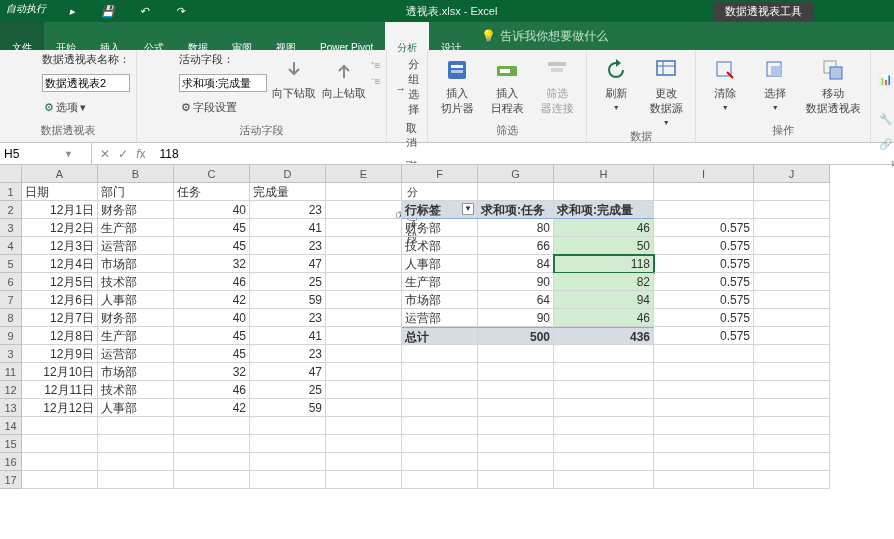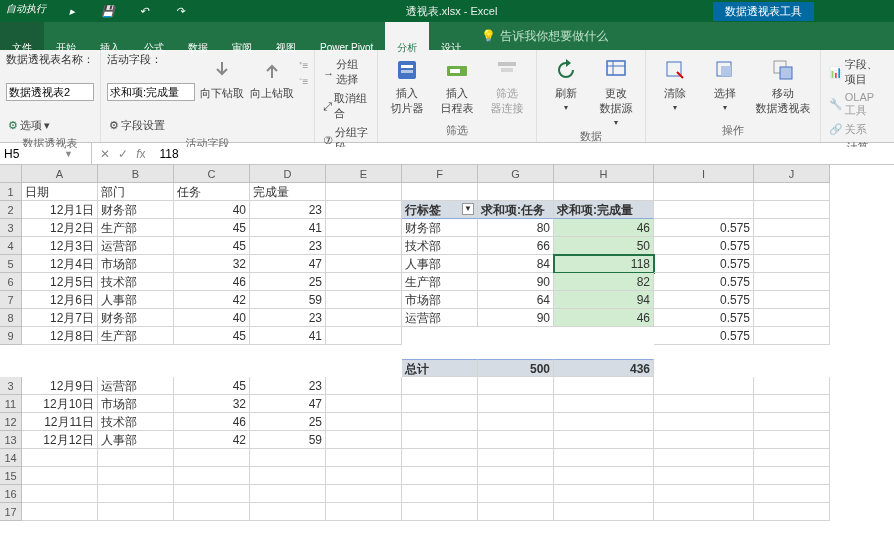--- a/index.html
+++ b/index.html
@@ -1,50 +1,50 @@
 <!DOCTYPE html>
 <html><head>
 <meta charset="utf-8">
 <style>
 * { margin: 0; padding: 0; box-sizing: border-box; font-family: "Microsoft YaHei", "Segoe UI", sans-serif; }
 body { background: #fff; font-size: 12px; color: #333; width: 894px; }
 .titlebar { background: #0a6332; height: 22px; display: flex; align-items: center; color: #fff; font-size: 11px; }
 .titlebar .qat { display: flex; align-items: flex-start; gap: 16px; padding-left: 6px; font-style: italic; }
 .titlebar .qat-item { width: 20px; height: 18px; display: flex; align-items: center; justify-content: center; }
 .titlebar .title-center { flex: 1; text-align: center; font-size: 11px; opacity: 0.9; }
-.titlebar .context-tab { background: #0369a1; padding: 2px 12px; margin-right: 80px; font-size: 11px; }
+.titlebar .context-tab { background: #404040; padding: 2px 12px; margin-right: 80px; font-size: 11px; }
 .tabs { background: #217346; display: flex; align-items: center; height: 28px; }
 .tabs .tab { color: #fff; padding: 12px 12px; height: 28px; line-height: 28px; font-size: 10px; cursor: pointer; }
 .tabs .tab.file { background: #1a5c38; }
 .tabs .tab.active { background: #f3f3f3; color: #217346; }
 .tabs .tell-me { color: #c0e0c8; margin-left: 8px; display: flex; align-items: center; gap: 4px; }
 .ribbon { background: #f3f3f3; height: 93px; display: flex; border-bottom: 1px solid #c6c6c6; }
 .ribbon-group { border-right: 1px solid #e0e0e0; padding: 2px 6px; display: flex; flex-direction: column; }
 .ribbon-group .body { flex: 1; display: flex; gap: 4px; align-items: flex-start; }
 .ribbon-group .label { text-align: center; font-size: 11px; color: #666; padding: 2px 0; }
-.field-box { display: flex; flex-direction: column; gap: 16px; font-size: 11px; }
+.field-box { display: flex; flex-direction: column; gap: 7px; font-size: 11px; margin-left: 36px; }
 .field-box input { width: 88px; height: 18px; font-size: 11px; padding: 0 2px; border: 1px solid #ababab; }
 .small-btn { font-size: 11px; color: #444; padding: 1px 2px; display: flex; align-items: center; gap: 2px; }
 .big-btn { display: flex; flex-direction: column; align-items: center; justify-content: center; width: 46px; gap: 2px; font-size: 11px; color: #444; text-align: center; padding-top: 4px; }
 .big-btn .ico { width: 28px; height: 28px; display: flex; align-items: center; justify-content: center; }
 .vstack { display: flex; flex-direction: column; gap: 2px; }
 .formula-bar { display: flex; align-items: center; height: 22px; border-bottom: 1px solid #c6c6c6; background: #fff; }
 .name-box { width: 92px; border-right: 1px solid #c6c6c6; padding: 0 4px; height: 100%; display: flex; align-items: center; justify-content: flex-start; }
 .name-box input { border: none; width: 60px; font-size: 12px; outline: none; }
 .fx-icons { display: flex; align-items: center; gap: 8px; padding: 0 8px; color: #888; }
 .fx-input { flex: 1; border: none; padding: 0 6px; font-size: 12px; outline: none; }
 .sheet { display: grid; grid-template-columns: 22px 76px 76px 76px 76px 76px 76px 76px 100px 100px 76px; }
 .hdr, .rowhdr { background: #e6e6e6; border-right: 1px solid #c0c0c0; border-bottom: 1px solid #c0c0c0; text-align: center; font-size: 11px; color: #555; height: 18px; line-height: 18px; }
 .rowhdr { text-align: center; }
 .cell { border-right: 1px solid #d4d4d4; border-bottom: 1px solid #d4d4d4; height: 18px; line-height: 18px; padding: 0 3px; font-size: 12px; overflow: hidden; white-space: nowrap; }
 .cell.r { text-align: right; }
 .cell.sel { background: #d2ecd2; }
 .cell.selborder { outline: 2px solid #217346; outline-offset: -1px; }
 .cell.pivot-hdr { background: #d6dce4; font-weight: bold; border-bottom: 1px solid #8ea9db; }
-.cell.pivot-total { background: #d6dce4; font-weight: bold; border-top: 1px solid #8ea9db; margin-top: 32px; }
+.cell.pivot-total { background: #d6dce4; font-weight: bold; border-top: 1px solid #8ea9db; }
 .dropdown-arrow { float: right; border: 1px solid #999; width: 12px; height: 12px; display: inline-flex; align-items: center; justify-content: center; font-size: 8px; background: #fff; margin-top: 2px; }
 svg { display: block; }
 </style>
 </head>
 <body>
 
 <div class="titlebar">
   <div class="qat">
     <span style="font-size:10px">自动执行</span>
     <span class="qat-item">▸</span>

